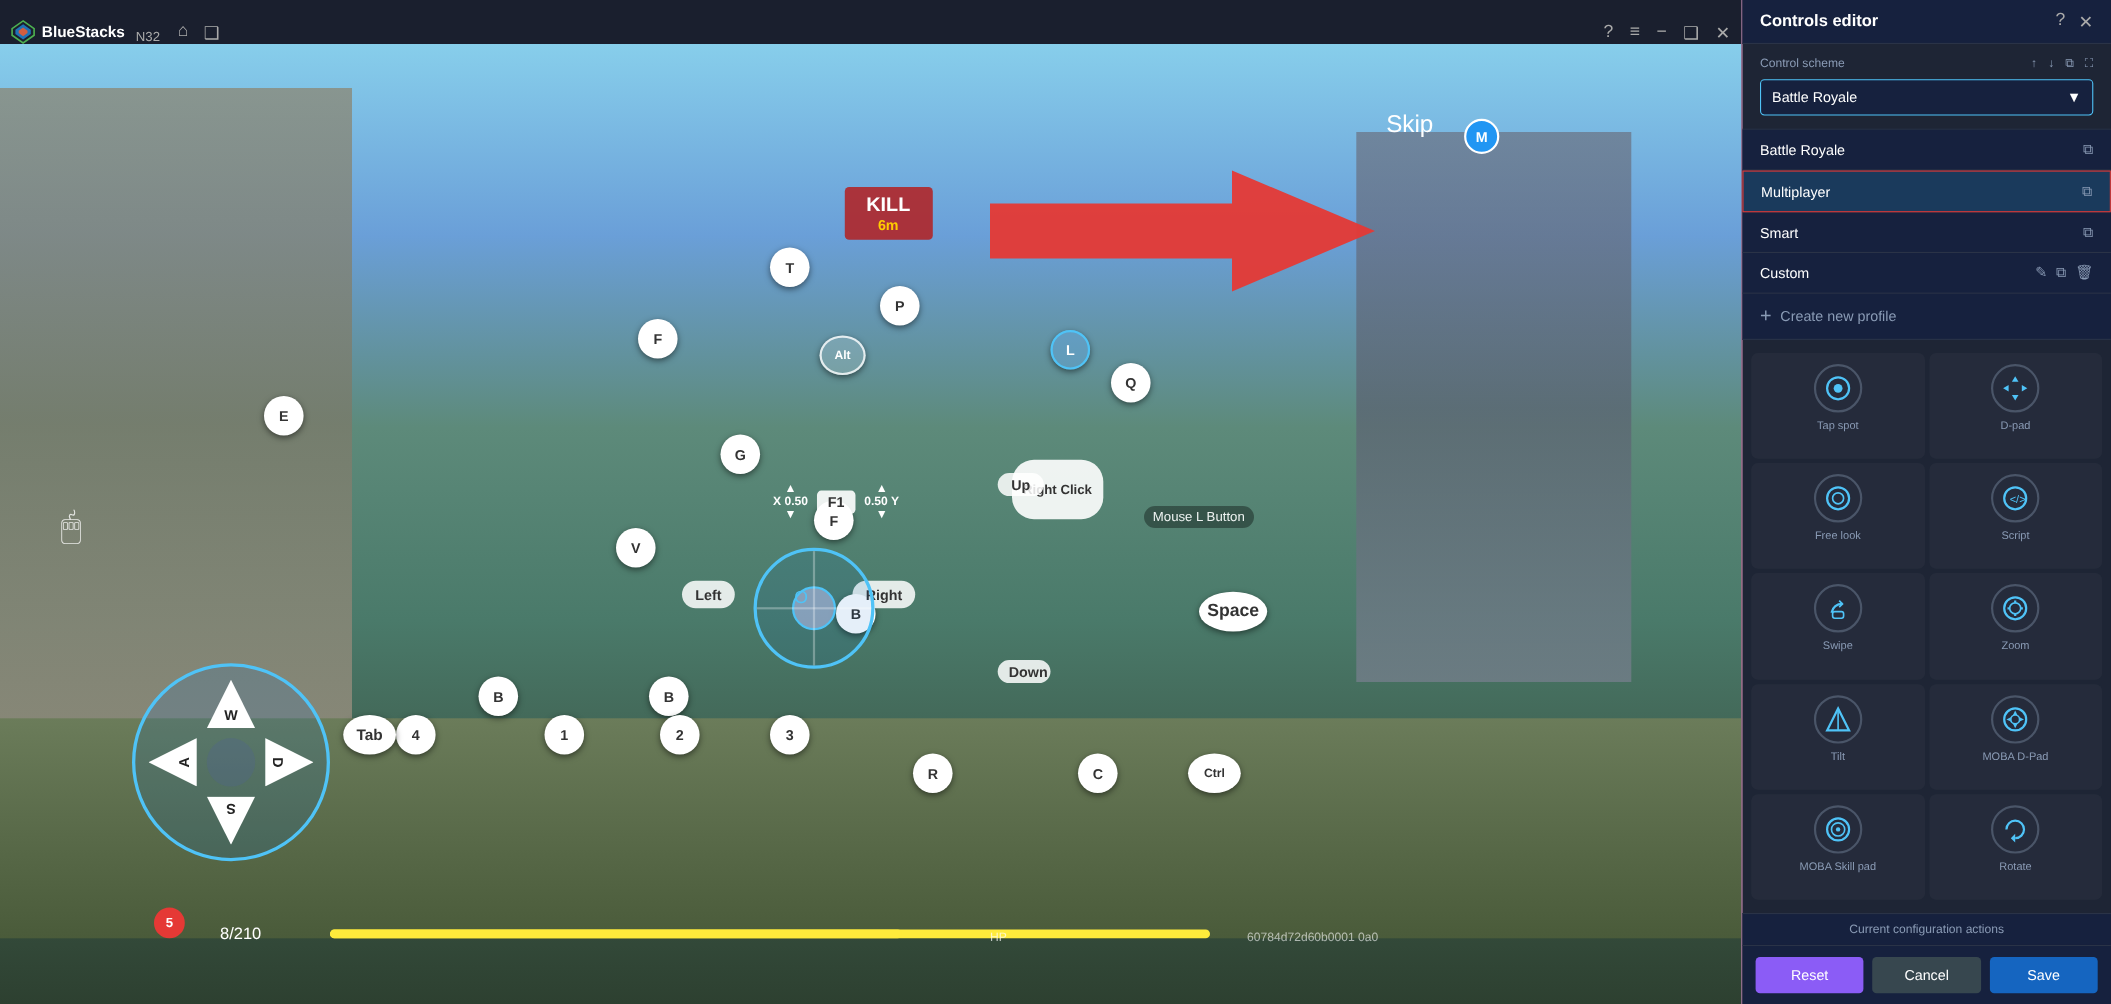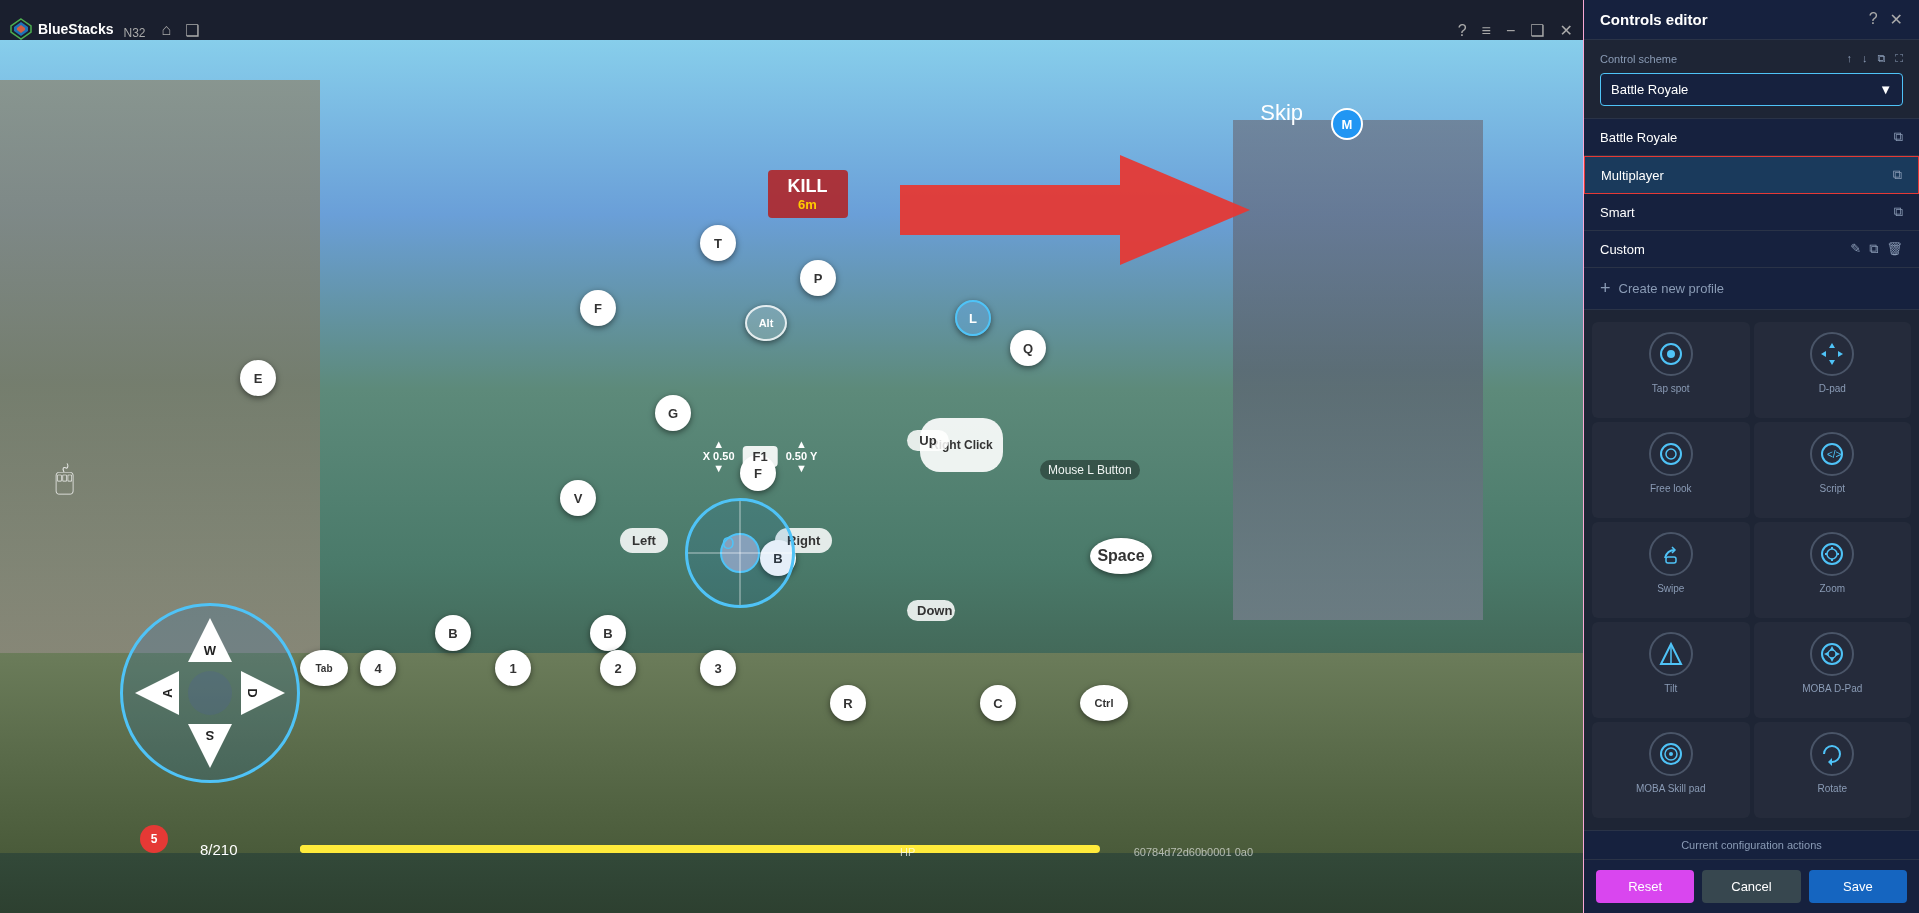--- a/index.html
+++ b/index.html
@@ -87,21 +87,21 @@
     
     .controls-grid { padding: 12px 8px; display: grid; grid-template-columns: repeat(2, 1fr); gap: 4px; flex: 1; overflow-y: auto; }
 
     .control-item { display: flex; flex-direction: column; align-items: center; padding: 10px 6px; border-radius: 6px; cursor: pointer; gap: 6px; background: rgba(255,255,255,0.03); }
     .control-icon { width: 44px; height: 44px; border-radius: 50%; border: 2px solid #4a5568; display: flex; align-items: center; justify-content: center; color: #8ab4d8; font-size: 20px; }
     .control-label { font-size: 10px; color: #8a9bb5; text-align: center; line-height: 1.3; }
 
     
     .current-config { background: #16213e; padding: 8px 16px; font-size: 11px; color: #8a9bb5; text-align: center; border-top: 1px solid #2a3347; }
     .action-buttons { display: flex; gap: 8px; padding: 10px 12px; background: #16213e; border-top: 1px solid #2a3347; }
-    .btn-reset { flex: 1; padding: 9px; background: #d946ef; border: none; border-radius: 4px; color: white; font-size: 13px; cursor: pointer; font-weight: 500; }
+    .btn-reset { flex: 1; padding: 9px; background: #8b5cf6; border: none; border-radius: 4px; color: white; font-size: 13px; cursor: pointer; font-weight: 500; }
     .btn-cancel { flex: 1; padding: 9px; background: #37474f; border: none; border-radius: 4px; color: white; font-size: 13px; cursor: pointer; font-weight: 500; }
     .btn-save { flex: 1; padding: 9px; background: #1565c0; border: none; border-radius: 4px; color: white; font-size: 13px; cursor: pointer; font-weight: 500; }
 
     
     .red-arrow { position: absolute; top: 110px; left: 900px; width: 350px; height: 120px; z-index: 50; pointer-events: none; }
 
     .custom-edit-icons { display: flex; gap: 8px; color: #8a9bb5; }
   </style>
 </head>
 <body>
@@ -189,21 +189,21 @@
       <div class="key-circle" style="top:645px; left:980px;">C</div>
 
       <div class="key-circle" style="top:610px; left:495px;">1</div>
 
       <div class="key-circle" style="top:610px; left:600px;">2</div>
 
       <div class="key-circle" style="top:610px; left:700px;">3</div>
 
       <div class="key-circle" style="top:610px; left:360px;">4</div>
 
-      <div class="key-circle" style="top:610px; left:300px; width:48px; font-size:10px;">Tab</div>
+      <div class="key-circle" style="top:610px; left:312px; width:48px; font-size:14px;">Tab</div>
 
       <div class="key-circle" style="top:498px; left:1090px; width:62px; font-size:16px;">Space</div>
 
       <div class="right-click-btn" style="top:378px; left:920px;">Right Click</div>
 
       <div class="dir-label" style="top:488px; left:620px; padding:5px 12px;">Left</div>
       <div class="dir-label" style="top:488px; left:775px; padding:5px 12px;">Right</div>
       <div class="dir-label" style="top:390px; left:907px; width:42px; text-align:center;">Up</div>
       <div class="dir-label" style="top:560px; left:907px; width:48px; text-align:center;">Down</div>
 

